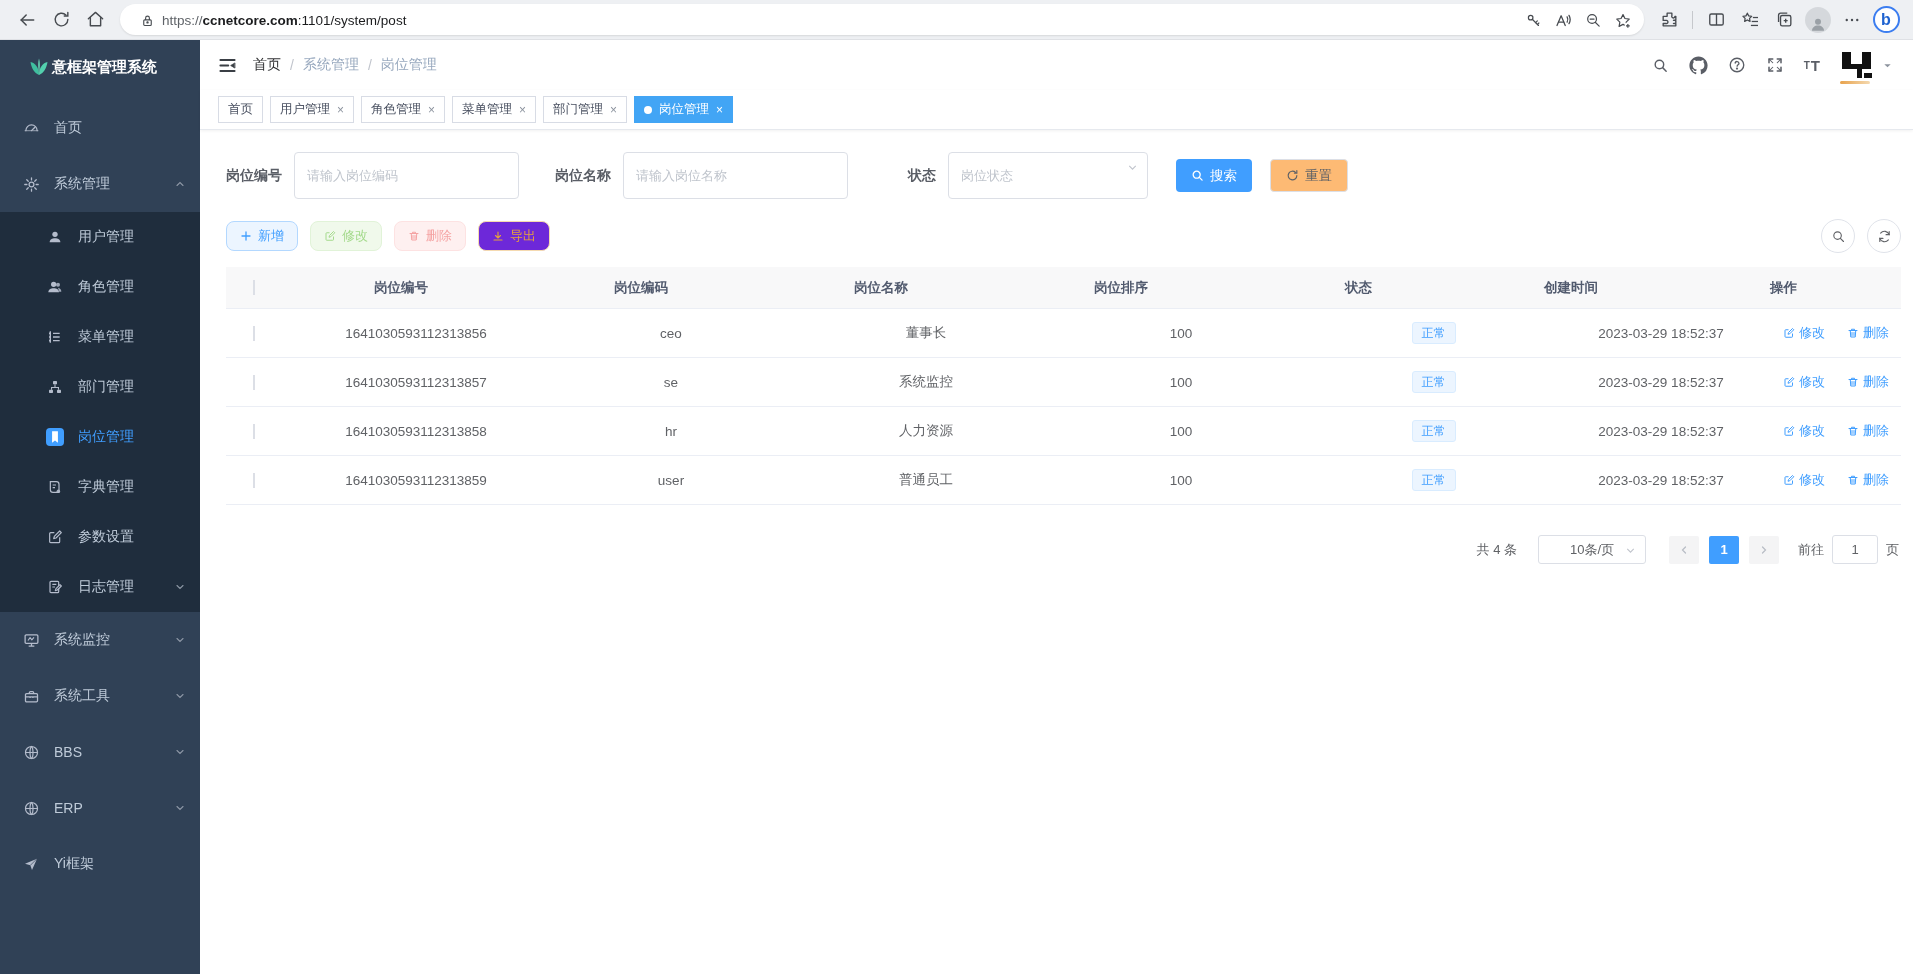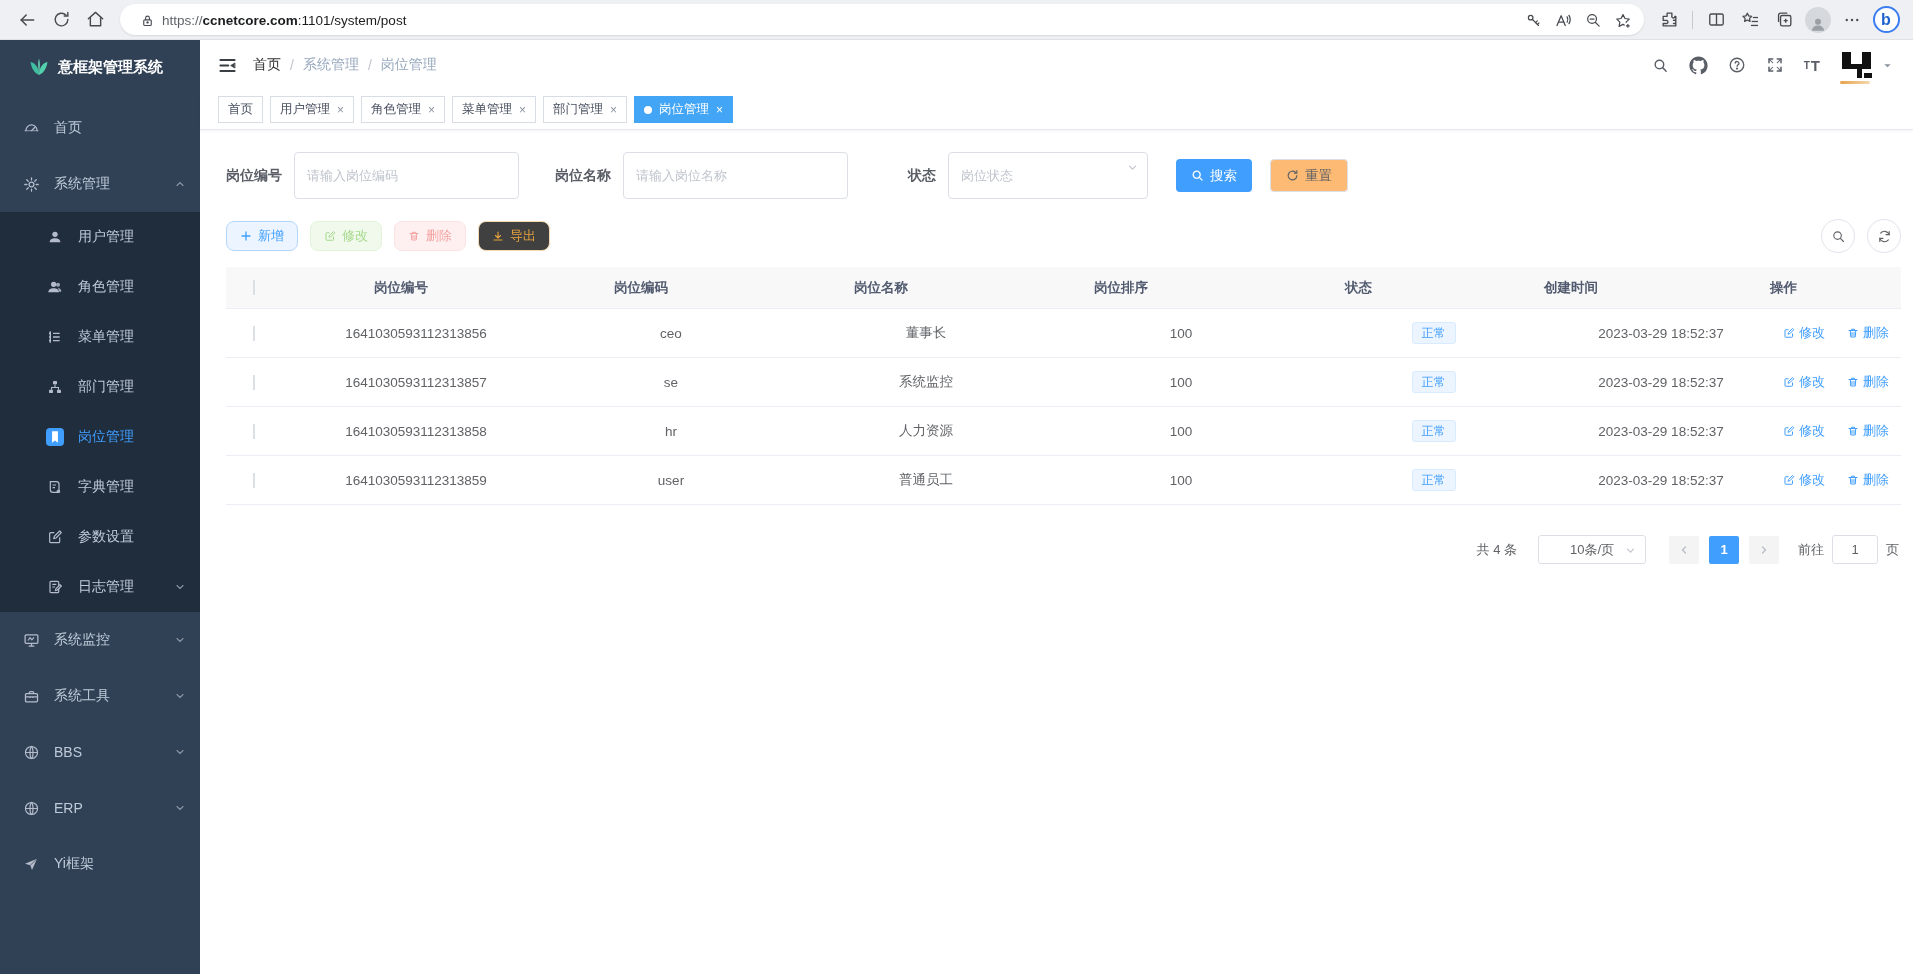--- a/index.html
+++ b/index.html
@@ -17,21 +17,21 @@
   .pill-ico { width:30px; height:30px; display:flex; align-items:center; justify-content:center; color:#474b50; flex:0 0 auto; }
   .chrome-right { display:flex; align-items:center; flex:0 0 auto; }
   .divider-v { width:1px; height:18px; background:#c6c8cc; margin:0 6px; }
   .avatar-circle { width:26px; height:26px; border-radius:50%; background:#d5d8dc; display:flex; align-items:flex-end; justify-content:center; overflow:hidden; }
   .bing-badge { width:27px; height:27px; border-radius:50%; background:#fff; border:2px solid #3b7df0; color:#1e62d0; font-weight:700; font-size:16px; display:flex; align-items:center; justify-content:center; }
   .bing-badge::before { content:"b"; }
 
   
   .app { display:flex; height:934px; }
   .sidebar { width:200px; background:#304156; color:#bfcbd9; flex:0 0 auto; display:flex; flex-direction:column; }
-  .logo-row { height:54px; display:flex; align-items:center; gap:6px; padding-left:26px; color:#fff; font-weight:700; font-size:15px; flex:0 0 auto;text-align:center; }
+  .logo-row { height:54px; display:flex; align-items:center; gap:0; padding-left:26px; color:#fff; font-weight:700; font-size:15px; flex:0 0 auto;text-align:center; }
   .menu { flex:1; padding-top:6px; font-size:14px; }
   .menu-item { height:56px; display:flex; align-items:center; padding:0 14px 0 22px; gap:14px; cursor:pointer; }
   .menu-item .lbl { flex:1; }
   .submenu { background:#1f2d3d; }
   .submenu .menu-item { height:50px; padding-left:46px; }
   .menu-item.active { color:#409eff; }
   .mi-ico { width:18px; height:18px; display:flex; align-items:center; justify-content:center; color:#b4bccc; flex:0 0 auto; }
   .menu-item.active .mi-ico { color:#fff; background:#409eff; border-radius:4px; padding:2px; }
   .chev { color:#8d97a5; display:flex; }
 
@@ -73,21 +73,21 @@
   .sel-wrap .chev-d { position:absolute; right:9px; top:9px; color:#c0c4cc; }
   .btn { height:33px; border:none; border-radius:4px; font-size:13.5px; display:inline-flex; align-items:center; gap:6px; padding:0 15px; cursor:pointer; font-family:"Liberation Sans",sans-serif; }
   .btn-primary { background:#409eff; color:#fff; margin-left:28px; }
   .btn-reset { background:#fdba74; border:1px solid #dcdfe6; color:#606266; margin-left:18px; }
 
   .toolbar-row { display:flex; align-items:center; margin-bottom:14px; }
   .btn-plain { height:30px; padding:0 13px; border-radius:8px; font-size:13px; display:inline-flex; align-items:center; gap:6px; margin-right:12px; cursor:pointer; border:1px solid transparent; font-family:Liberation Sans, sans-serif; }
   .bp-add { background:#ecf5ff; border-color:#b3d8ff; color:#409eff; }
   .bp-edit { background:#f0f9eb; border-color:#e1f3d8; color:#a4da8c; }
   .bp-del { background:#fef0f0; border-color:#fde2e2; color:#f5a3a3; }
-  .bp-exp { background:#404040; border-color:#f5dab1; color:#e6a23c; }
+  .bp-exp { background:#6d28d9; border-color:#f5dab1; color:#e6a23c; }
   .toolbar-spacer { flex:1; }
   .circle-btn { width:34px; height:34px; border-radius:50%; border:1px solid #e0e3ea; background:#fff; display:flex; align-items:center; justify-content:center; color:#606266; margin-left:12px; cursor:pointer; }
 
   
   .tbl { width:100%; font-size:13.5px; color:#606266; }
   .tbl-row { display:grid; grid-template-columns:55px 240px 240px 240px 240px 235px 190px 1fr; align-items:center; }
   .tbl-head { height:42px; background:#f8f8f9; border-bottom:1px solid #ebeef5; font-weight:700; color:#515a6e; font-size:13.5px; }
   .tbl-body .tbl-row { height:49px; border-bottom:1px solid #ebeef5;gap:15px; }
   .cell { text-align:center; overflow:hidden; white-space:nowrap; }
   .chk { width:14px; height:14px; border:1px solid #dcdfe6; border-radius:2px; background:#fff; margin:0 auto; cursor:pointer; }

